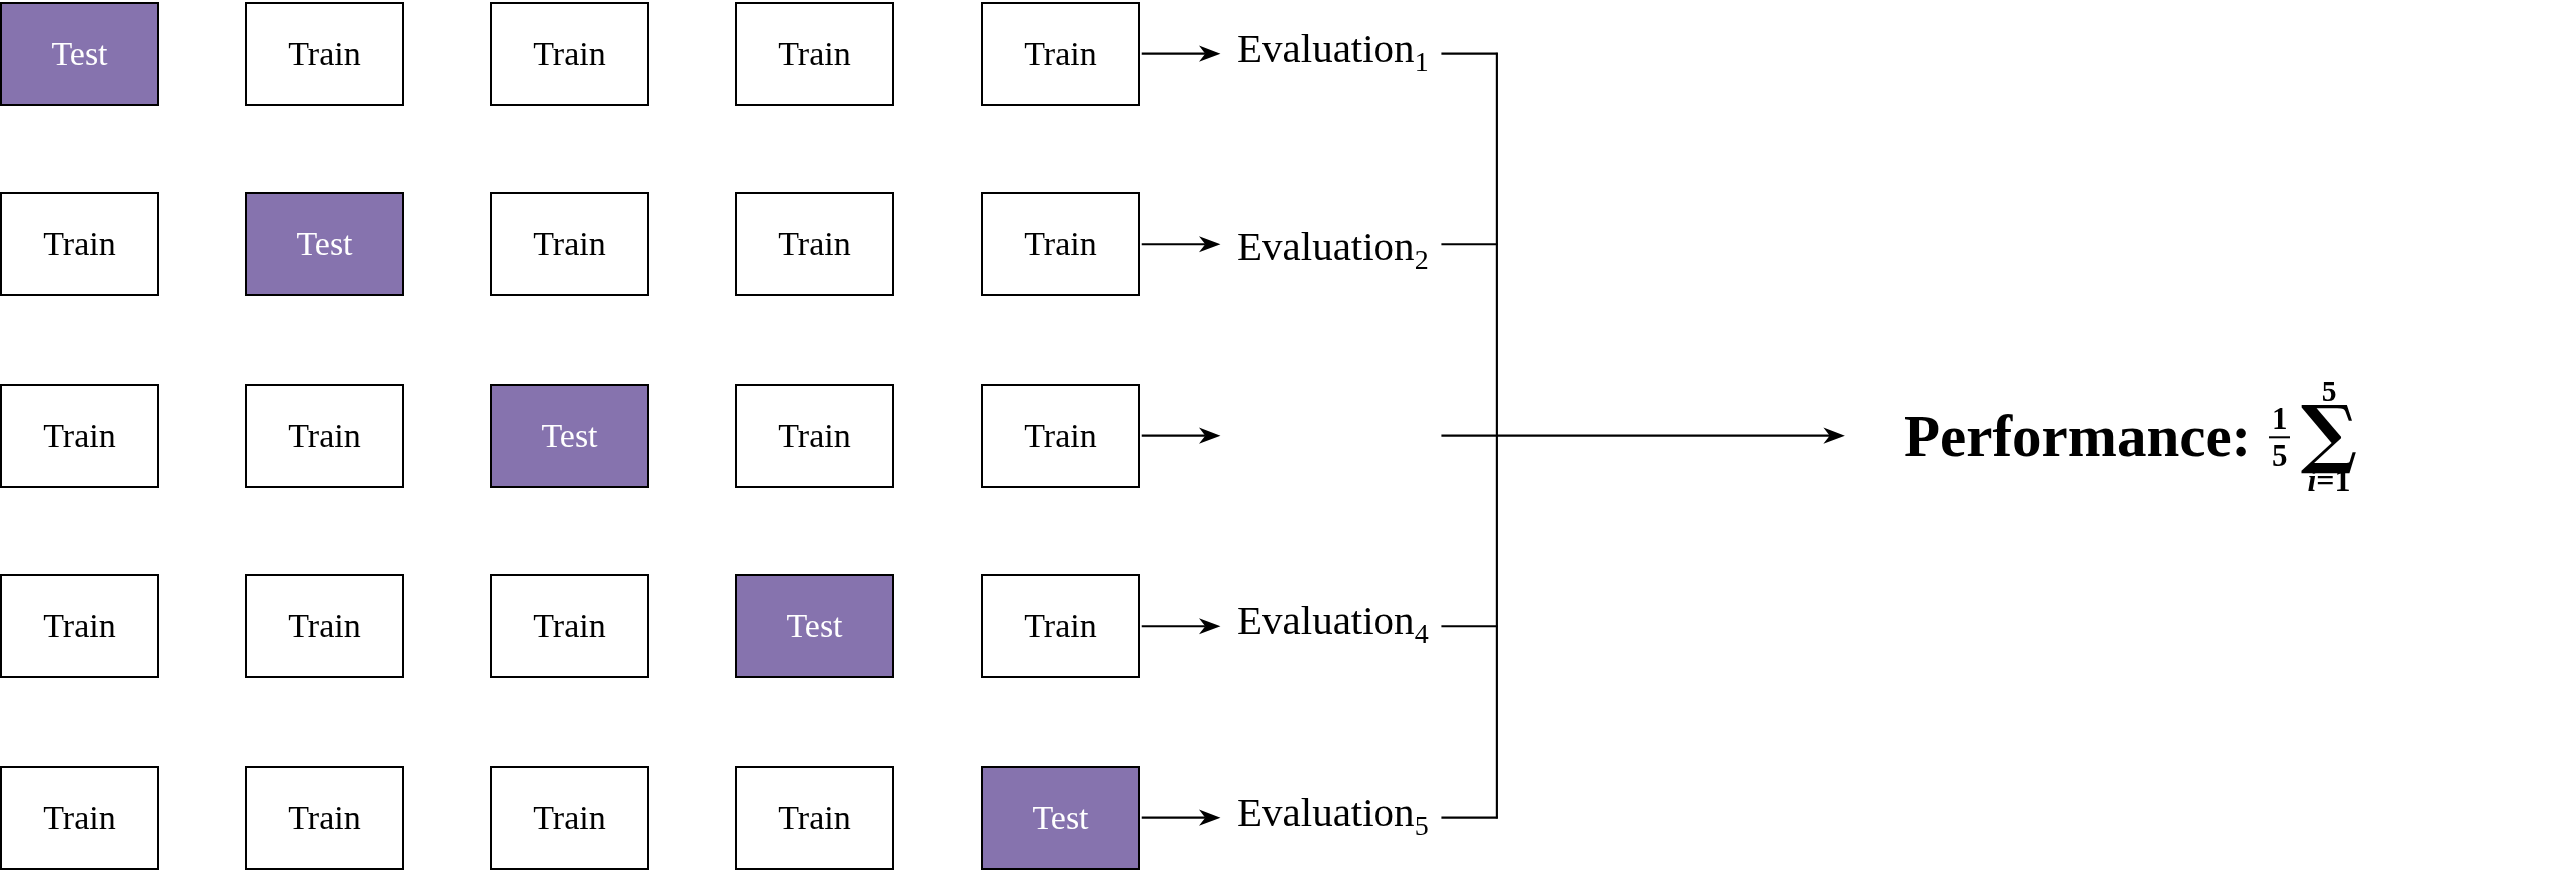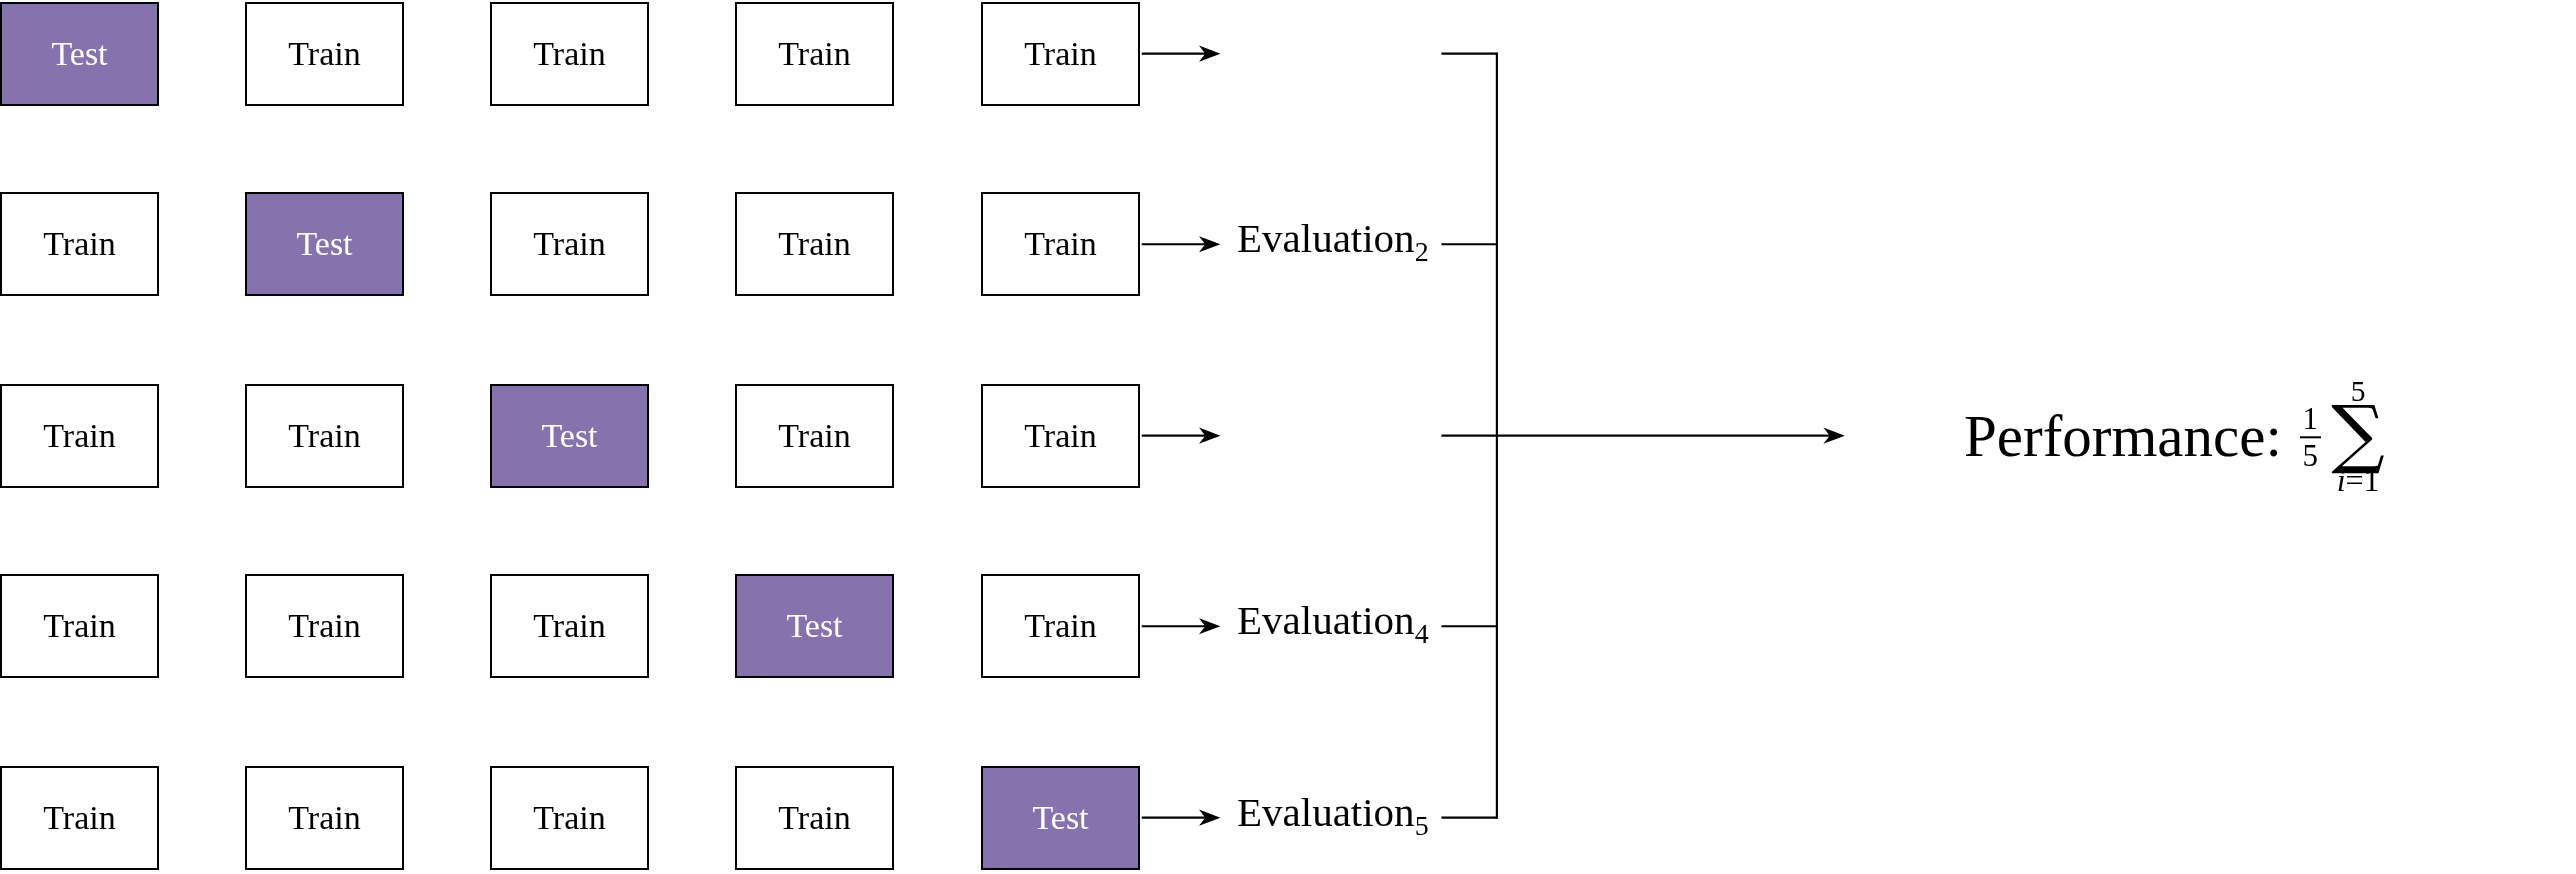--- a/index.html
+++ b/index.html
@@ -34,26 +34,26 @@
   svg.wires{position:absolute;left:0;top:0;width:2576px;height:874px;pointer-events:none;}
   svg.wires line{stroke:var(--line);stroke-width:2.4px;}
   svg.wires polygon{fill:var(--line);}
 
   
   .eval{
     position:absolute;left:1237px;transform:translateY(-54%);
     font-size:41px;line-height:1;color:#000;white-space:nowrap;
   }
   .eval .sub{font-size:28px;vertical-align:-9.8px;}
-  .ev0{top:54px}.ev1{top:244px}.ev2{top:436px}.ev3{top:626px}.ev4{top:818px}
+  .ev0{top:54px}.ev1{top:252px}.ev2{top:436px}.ev3{top:626px}.ev4{top:818px}
 
   
   .formula{
-    position:absolute;left:1964px;top:437px;transform:translateY(-50%);
-    display:flex;align-items:center;white-space:nowrap;color:#000;
+    position:absolute;left:1904px;top:437px;transform:translateY(-50%);
+    display:flex;align-items:center;white-space:nowrap;color:#000;font-weight:bold;
   }
   .perf{font-size:59px;line-height:1;margin-right:18px;}
   .frac{display:inline-flex;flex-direction:column;align-items:center;
         font-size:31px;line-height:1.0;margin-right:10.7px;}
   .frac .num{border-bottom:2.7px solid var(--line);padding:0 2.7px 1.8px 2.7px;}
   .frac .den{padding-top:1.8px;}
   .sum{display:inline-flex;flex-direction:column;align-items:center;
        line-height:1;margin-right:14.3px;}
   .sum .limit-top{font-size:29.5px;margin-bottom:-3.6px;}
   .sum .sigma{font-size:75px;line-height:0.82;
@@ -181,20 +181,21 @@
       <line x1="1611" y1="914" x2="1674" y2="914"></line>
       <line x1="1673" y1="59" x2="1673" y2="915"></line>
     </g>
 
     <g>
       <line x1="1611" y1="487" x2="2046" y2="487"></line>
       <polygon points="2062,487 2038,478 2045,487 2038,496"></polygon>
     </g>
   </svg>
 
+  <div class="eval ev0"><span>Evaluation</span><span class="sub">1</span></div>
   <div class="eval ev1"><span>Evaluation</span><span class="sub">2</span></div>
   <div class="eval ev3"><span>Evaluation</span><span class="sub">4</span></div>
   <div class="eval ev4"><span>Evaluation</span><span class="sub">5</span></div>
 
   <div class="formula">
     <span class="perf">Performance:</span>
     <span class="frac">
       <span class="num">1</span>
       <span class="den">5</span>
     </span>

